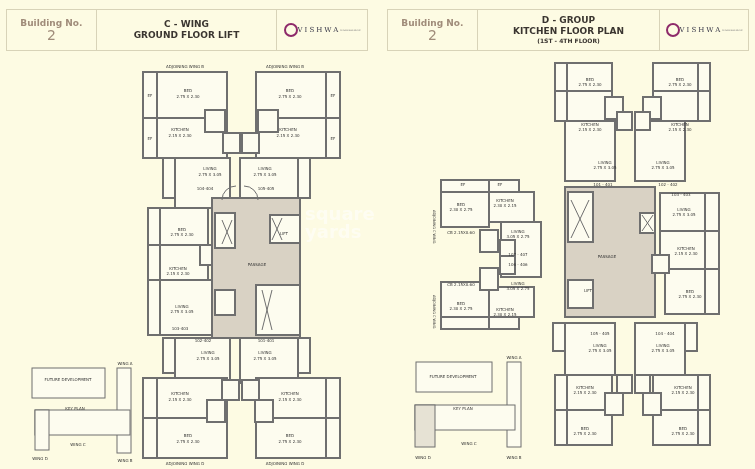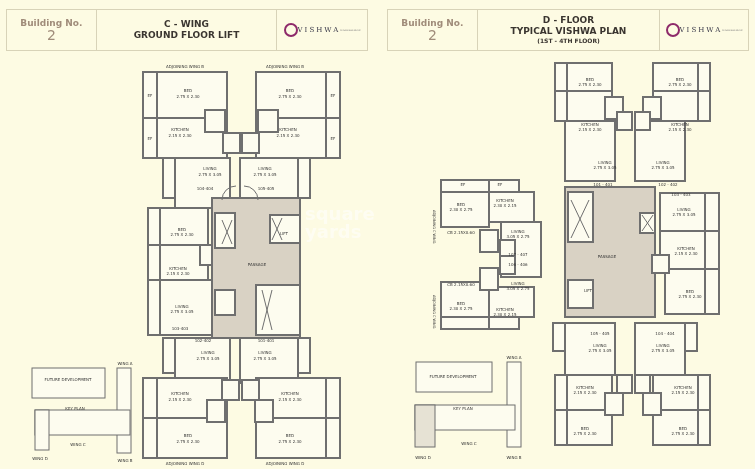--- a/index.html
+++ b/index.html
@@ -38,22 +38,22 @@
     </div>
   </div>
 </div>
 
 <div class="header" style="left:387px;width:360px;">
   <div class="cell" style="width:89px;">
     <span class="bno">Building No.</span>
     <span class="bnum">2</span>
   </div>
   <div class="cell" style="width:182px;">
-    <span class="title">D - FLOOR</span>
-    <span class="title">TYPICAL VISHWA PLAN</span>
+    <span class="title">D - GROUP</span>
+    <span class="title">KITCHEN FLOOR PLAN</span>
     <span class="title sub">(1ST - 4TH FLOOR)</span>
   </div>
   <div class="cell" style="width:88px;">
     <div class="logo">
       <div class="logo-ring"></div>
       <span class="logo-text">VISHWA</span>
       <span class="logo-sub">BY RAGHAVA GROUP</span>
     </div>
   </div>
 </div>

